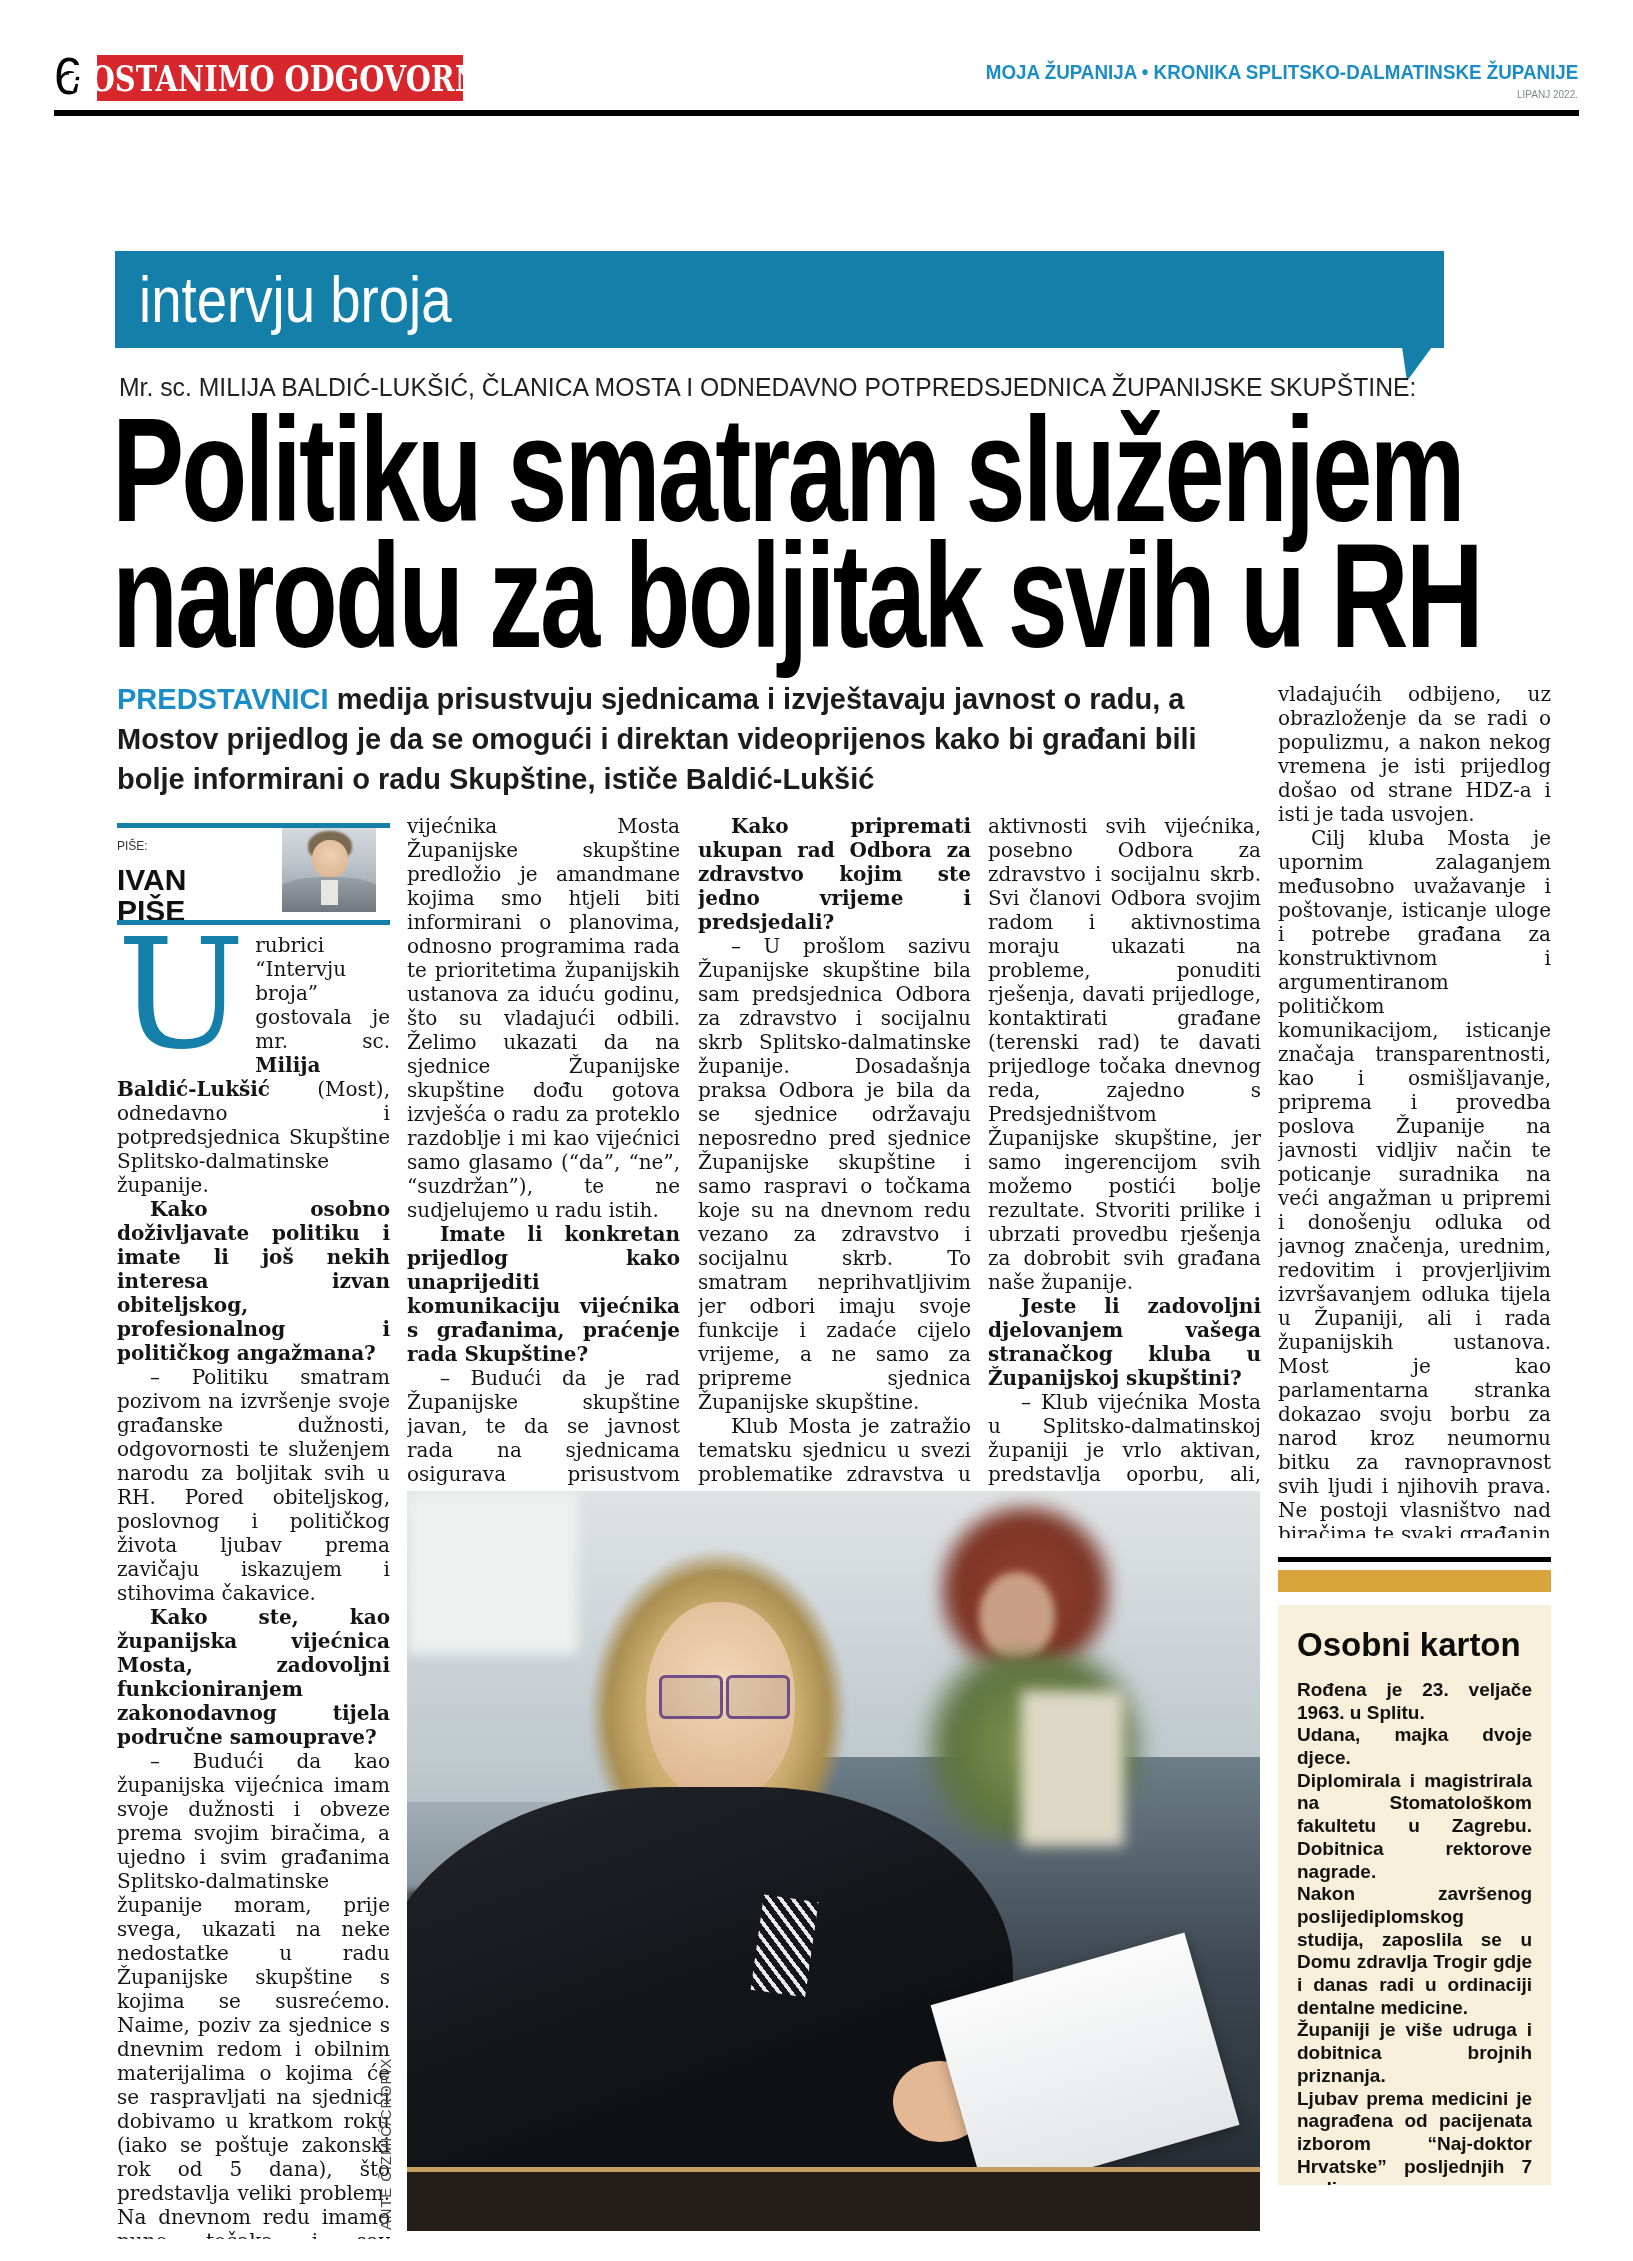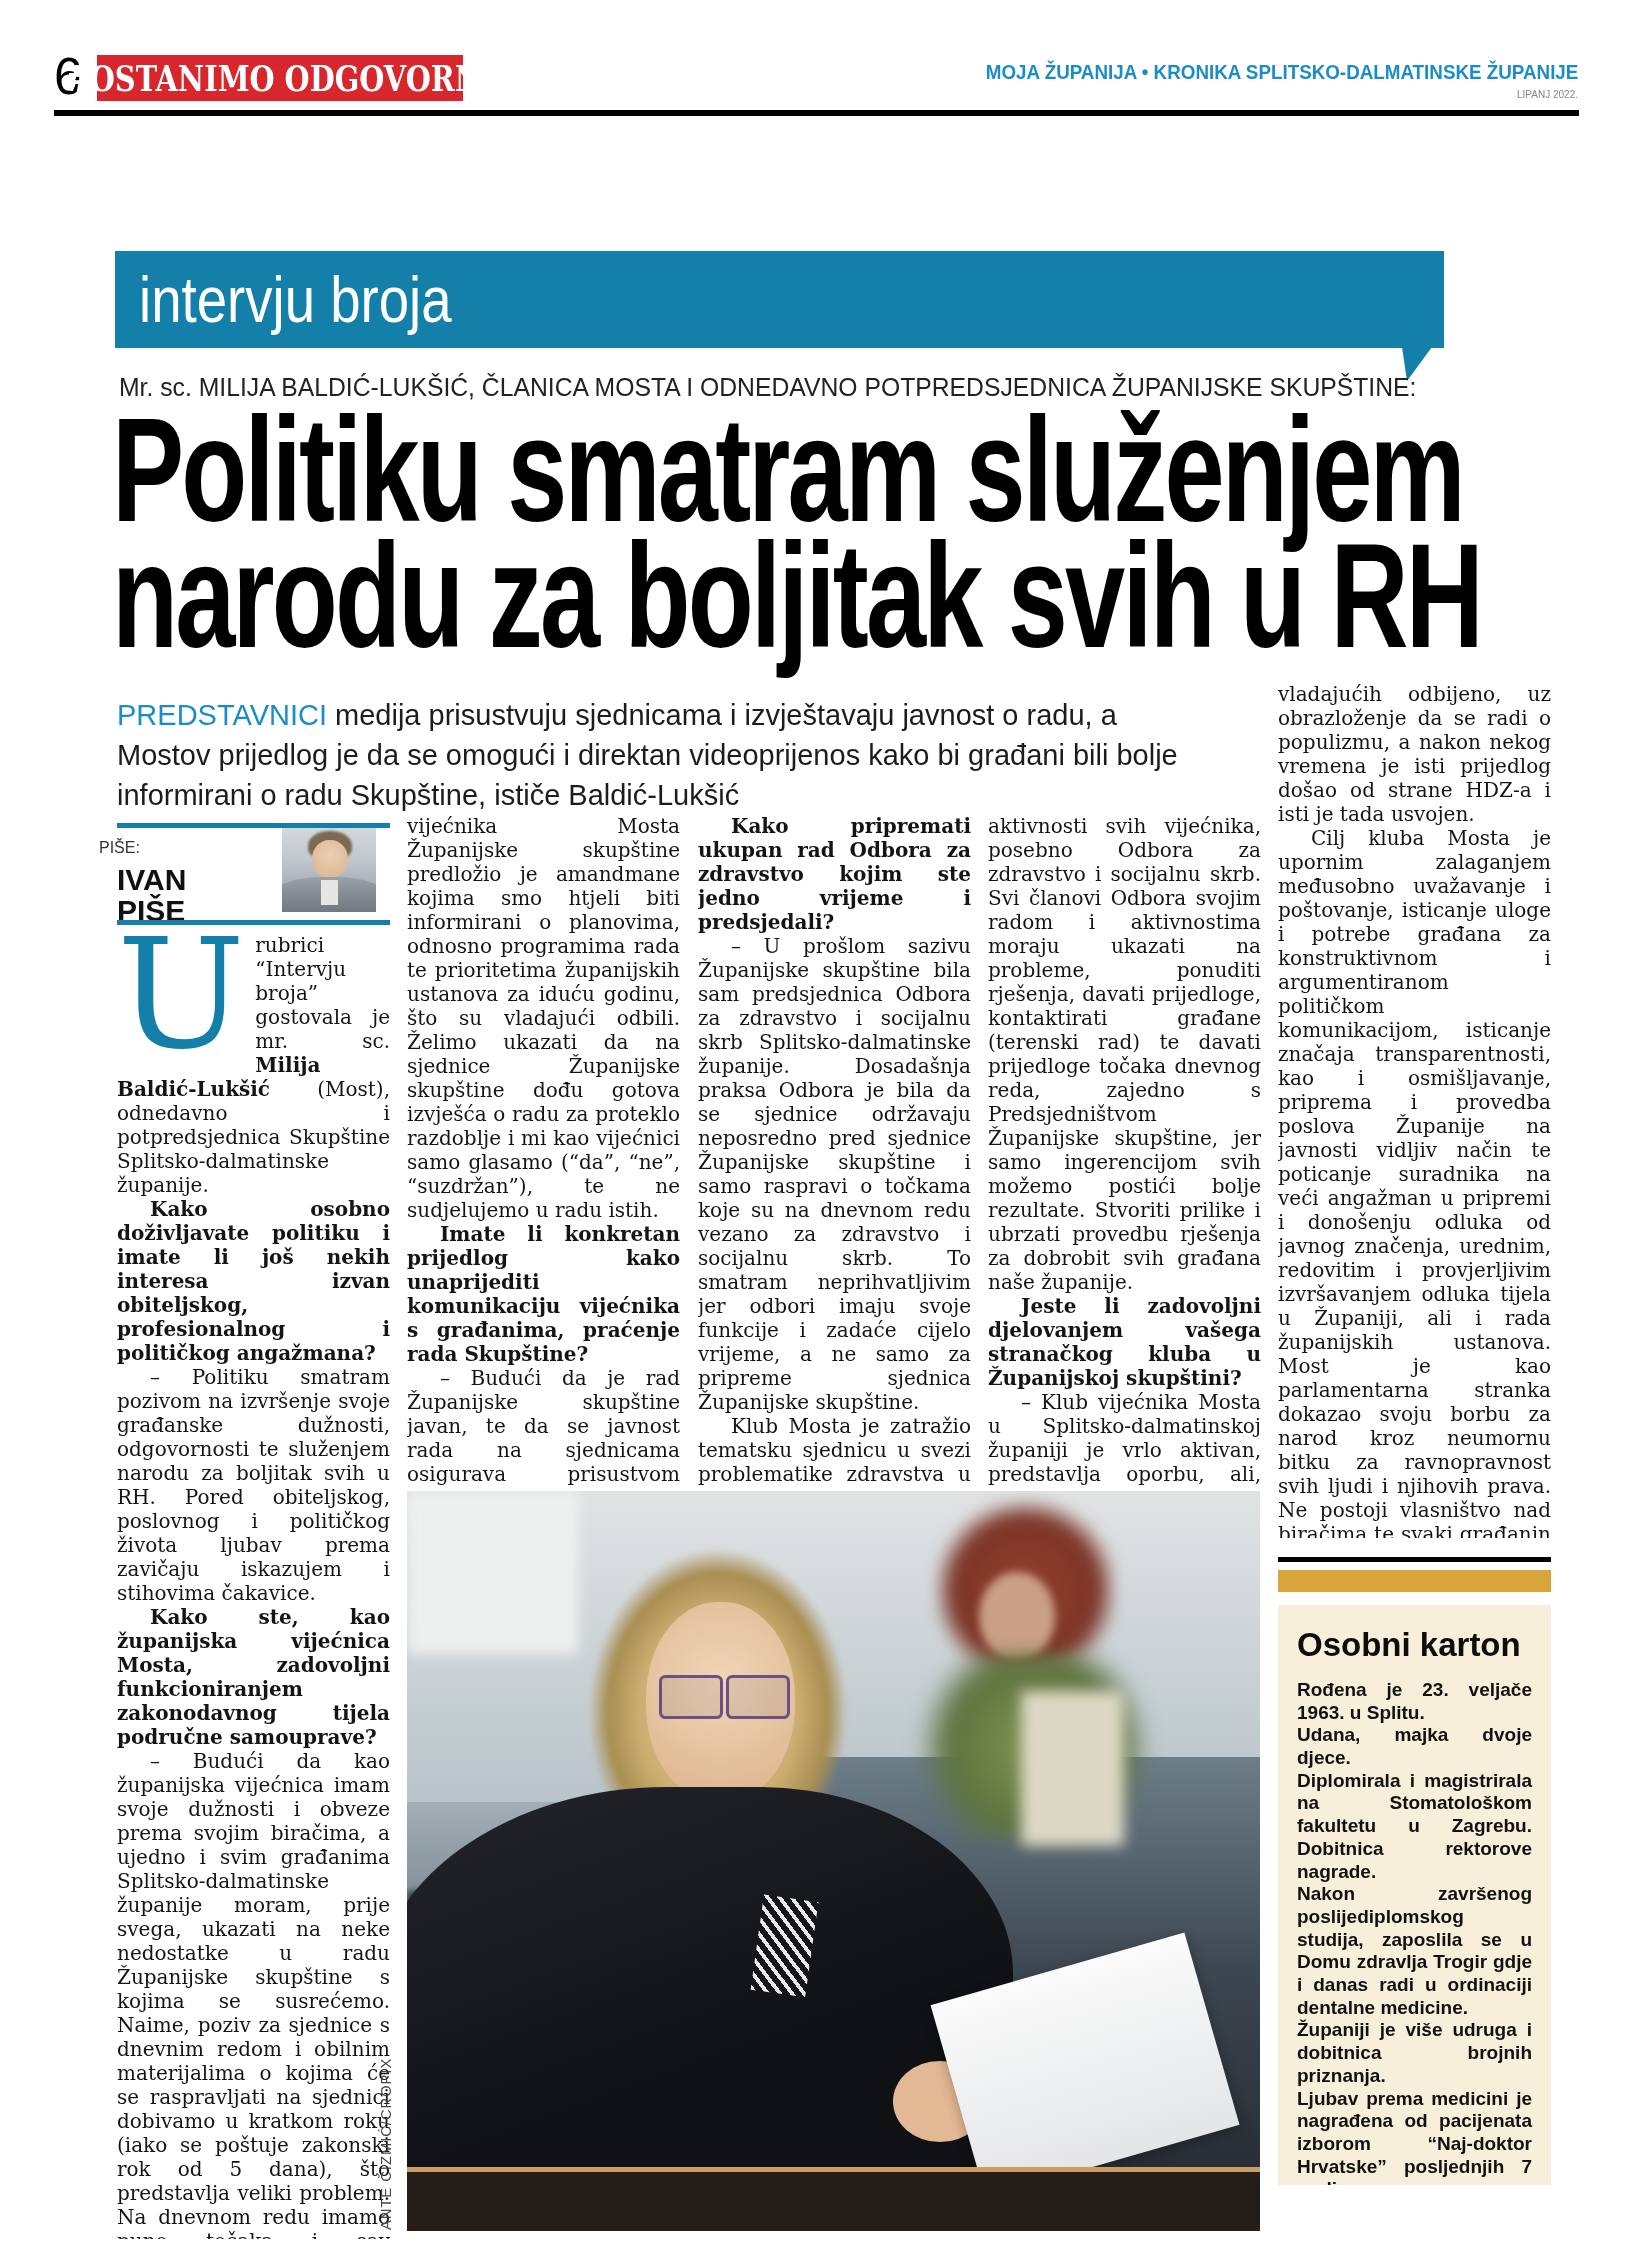--- a/index.html
+++ b/index.html
@@ -25,27 +25,27 @@
              border-top:34px solid var(--accent-blue,#1480aa);
              border-left:5.1px solid transparent; border-right:25.5px solid transparent; }
 
   .kicker { position:absolute; left:119px; top:373px; font-size:25.5px; color:#222; white-space:nowrap;
              transform:scaleX(0.97); transform-origin:left top; }
 
   .headline { position:absolute; left:112px; top:407px; font-weight:700; font-size:148px; line-height:126px;
              letter-spacing:-3.8px; color:#000; white-space:nowrap; transform:scaleX(0.73); transform-origin:left top; }
 
   .lead { position:absolute; left:117px; top:679px; width:1098px; font-size:29px; line-height:40px;
-             font-weight:400; color:#1c1c1c;margin-top:16px; }
+             font-weight:700; color:#1c1c1c; }
   .lead .hl { color:var(--header-blue,#1b8dc6); }
 
   
   .rule-blue { position:absolute; background:var(--accent-blue,#1480aa); height:4.5px; width:273px; left:117px; }
   .rb-a { top:823px; } .rb-b { top:920px; }
-  .byline-label { position:absolute; left:99px; top:839px; font-size:16px; color:#333; }
+  .byline-label { position:absolute; left:117px; top:839px; font-size:12px; color:#333; }
   .byline-first { position:absolute; left:117px; top:863px; font-size:30px; font-weight:700; color:#111; }
   .byline-last  { position:absolute; left:117px; top:894px; font-size:30px; font-weight:700; color:#111; }
   .author-photo { position:absolute; left:282px; top:828px; width:94px; height:84px; overflow:hidden;
              background:linear-gradient(180deg,#d4d9de 0%,#bfc5cc 40%,#90969e 100%); }
   .ap-hair { position:absolute; left:28%; top:4%; width:46%; height:34%; background:#7b6a52; border-radius:50% 50% 40% 40%; filter:blur(1.3px); }
   .ap-face { position:absolute; left:32%; top:14%; width:38%; height:46%; background:radial-gradient(circle at 50% 40%,#ecd0b2,#d8b18c); border-radius:48%; }
   .ap-suit { position:absolute; left:-8%; top:58%; width:116%; height:46%; background:linear-gradient(180deg,#9aa0a8,#6e747d); border-radius:45% 45% 0 0; }
   .ap-shirt { position:absolute; left:42%; top:62%; width:18%; height:30%; background:#e8e6e2; }
 
   

